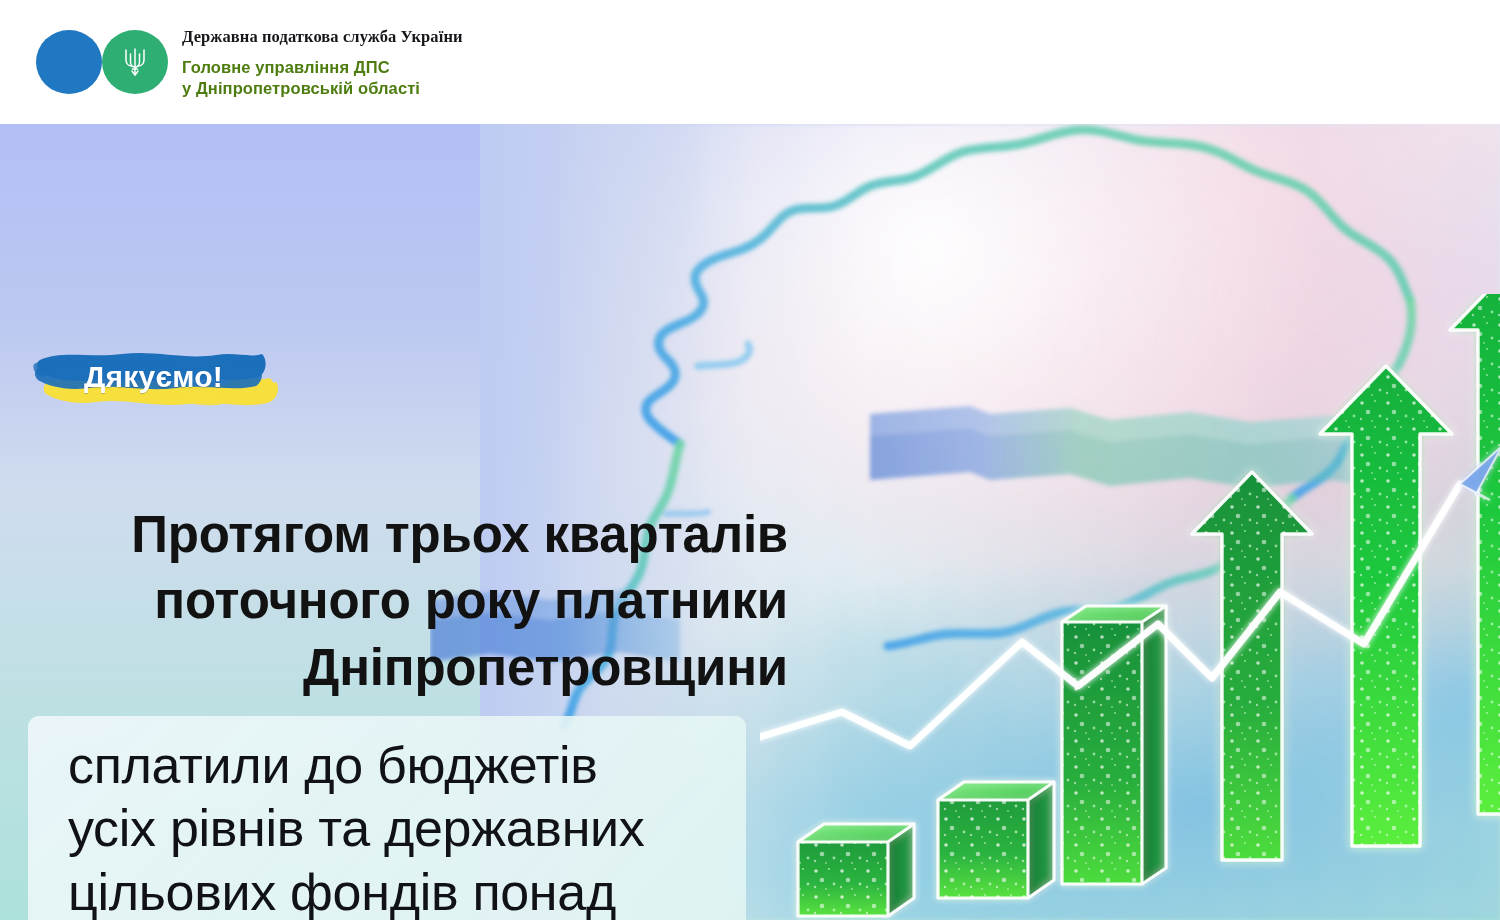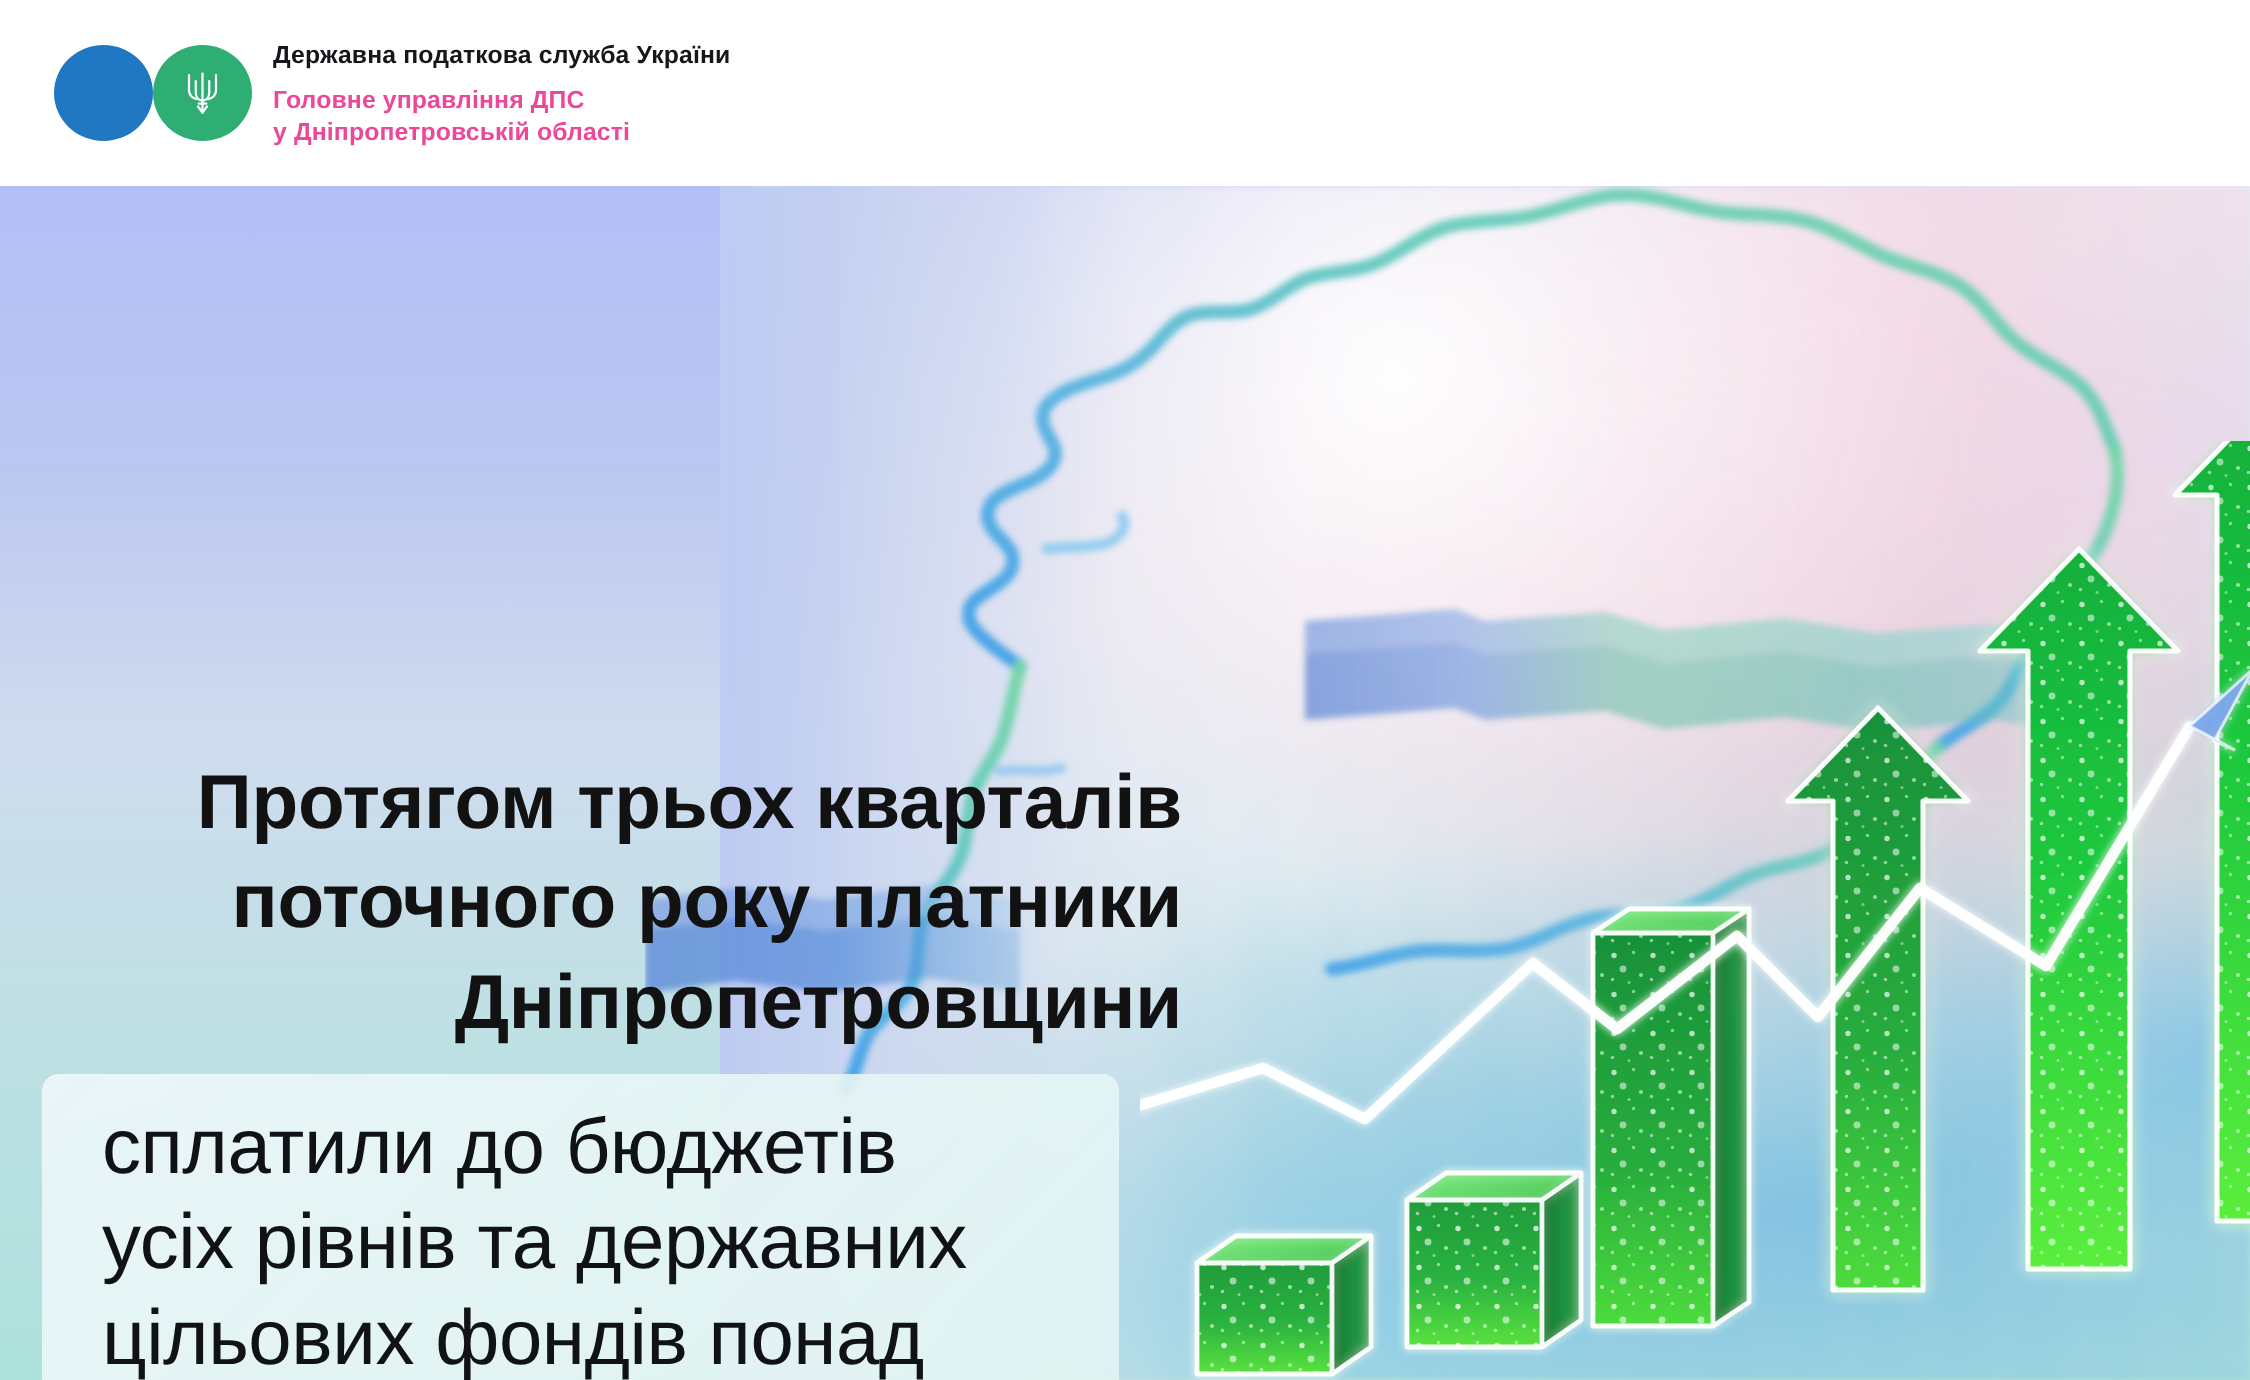--- a/index.html
+++ b/index.html
@@ -28,24 +28,25 @@
     position:absolute; left:66px; top:0; width:66px; height:64px; border-radius:50%;
     background:#2eae72;
     display:flex; align-items:center; justify-content:center;
   }
   .trident { width:26px; height:34px; display:block; }
 
   .header-text { position:absolute; left:182px; top:27px; }
   .header-line1 {
     font-size:16.5px; font-weight:bold; color:#16171b; letter-spacing:.1px;
     line-height:1.25;
+    font-family:Liberation Serif, serif;
   }
   .header-line2 {
     margin-top:9px;
-    font-size:16.5px; font-weight:bold; color:#ec4899; letter-spacing:.1px;
+    font-size:16.5px; font-weight:bold; color:#4d7c0f; letter-spacing:.1px;
     line-height:1.30;
     white-space:pre-line;
   }
 
   
   .stage {
     position:absolute; left:0; top:124px; width:1500px; height:796px; overflow:hidden;
   }
 
   
@@ -362,20 +363,39 @@
           <path d="M-30 452 L82 418 L150 452 L262 348 L318 392 L398 330 L452 384 L520 298 L604 350 L700 190" fill="none" stroke="#ffffff" stroke-width="7" stroke-linejoin="round" stroke-linecap="round" opacity=".95"></path>
         </g>
 
         <g filter="url(#softGlow)">
           <path d="M700 190 L742 152 L716 200 L730 206 Z" fill="#7aa6ea" opacity=".9"></path>
           <path d="M700 190 L742 152 L716 200 L730 206 Z" fill="none" stroke="#ffffff" stroke-width="2" opacity=".7"></path>
         </g>
       </svg>
     </div>
 
+    <div class="badge">
+      <svg viewBox="0 0 256 70" preserveAspectRatio="none">
+
+        <path d="M18 40 C40 32 70 44 98 40 C130 36 160 48 192 42 C214 38 232 46 246 40
+                 C250 46 248 56 240 60 C216 68 188 58 158 62 C124 66 96 56 66 60
+                 C44 63 26 58 16 52 C12 48 14 42 18 40 Z" fill="#f7e03d"></path>
+        <path d="M200 34 C214 32 228 40 240 36 L246 44 C232 50 214 44 200 46 Z" fill="#f7e03d"></path>
+        <path d="M150 54 C162 50 176 58 190 54 L192 62 C176 66 162 60 150 62 Z" fill="#f7e03d" opacity=".9"></path>
+
+        <path d="M10 18 C30 8 62 16 92 12 C126 8 154 18 186 13 C206 10 220 16 232 12
+                 C238 18 236 30 230 34 C208 42 180 34 150 38 C118 42 90 34 60 38
+                 C38 41 20 36 10 30 C6 26 6 20 10 18 Z" fill="#1c6fba"></path>
+        <path d="M8 26 C28 20 54 28 82 24 C118 19 148 30 182 25 C204 22 218 28 230 24
+                 C234 30 232 40 226 44 C204 50 176 42 146 46 C114 50 88 42 58 46
+                 C36 49 18 44 8 38 C4 34 4 30 8 26 Z" fill="#1c6fba" opacity=".92"></path>
+        <path d="M4 22 C10 18 18 20 20 26 C22 32 16 36 10 34 C5 32 2 26 4 22 Z" fill="#1c6fba" opacity=".8"></path>
+      </svg>
+      <span class="badge-label">Дякуємо!</span>
+    </div>
 
     <div class="headline">Протягом трьох кварталів
 поточного року платники
 Дніпропетровщини</div>
 
     <div class="body-panel">
       <div class="body-text">сплатили до бюджетів
 усіх рівнів та державних
 цільових фондів понад
 117,0 млрд гривень</div>

